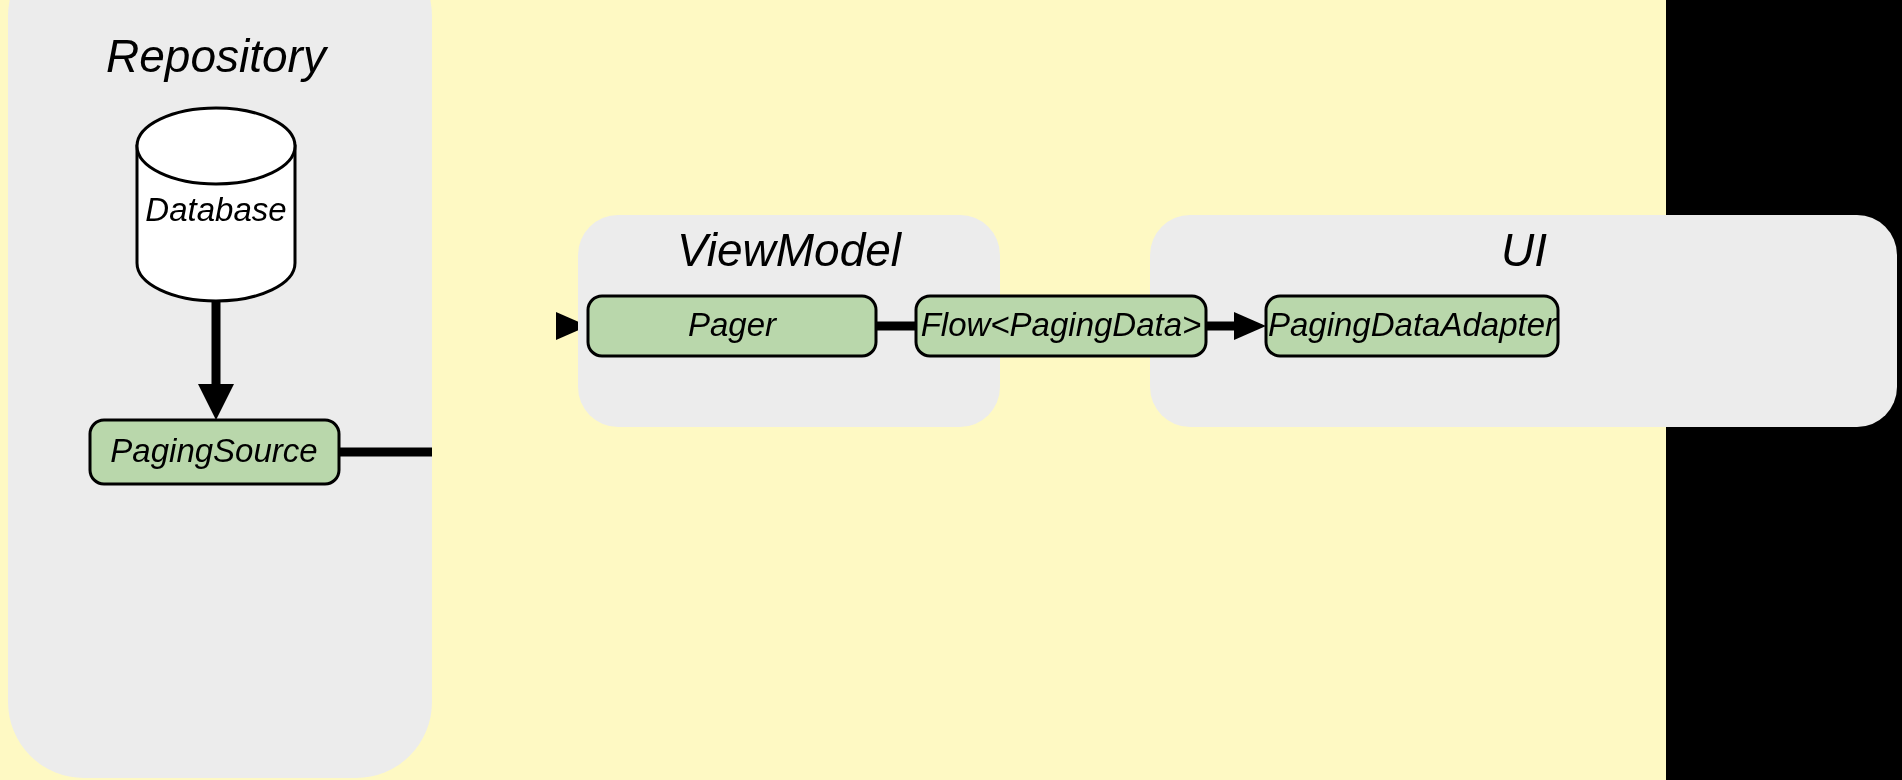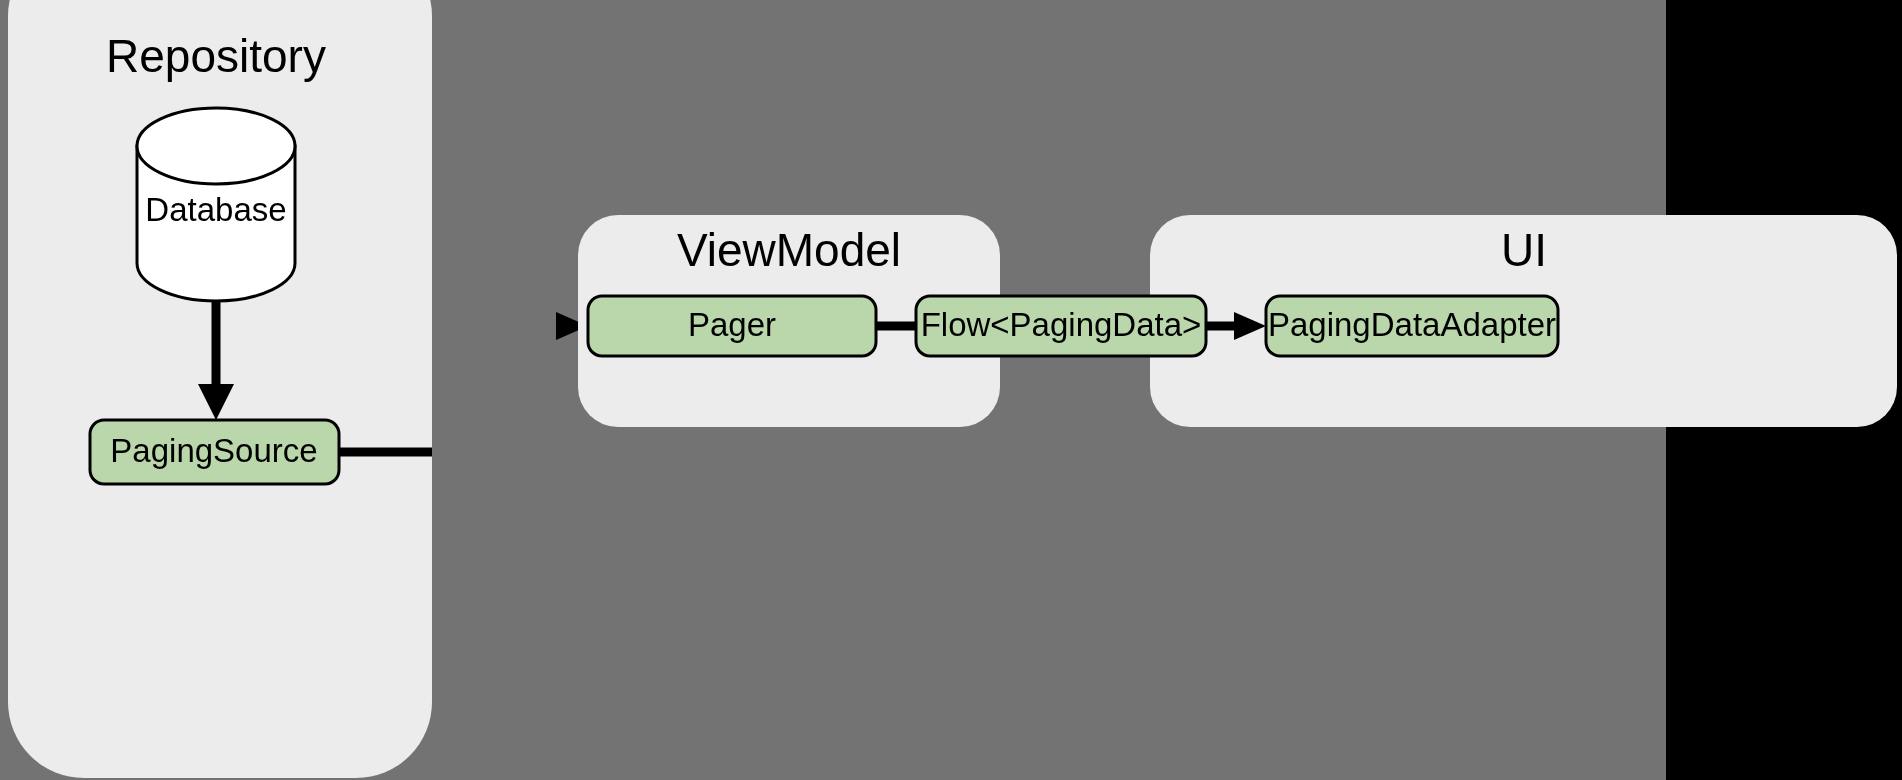--- a/index.html
+++ b/index.html
@@ -11,21 +11,22 @@
   body {
     width: 1902px;
     height: 780px;
     overflow: hidden;
     font-family: "Liberation Sans", sans-serif;
   }
   #diagram-root {
     position: relative;
     width: 1666px;
     height: 780px;
-    background: #737373;
+    background: #fef9c3;
+    font-style: italic;
   }
   svg#diagram-svg {
     display: block;
     width: 1902px;
     height: 780px;
   }
   .container-shape {
     fill: #ECECEC;
     stroke: none;
   }

